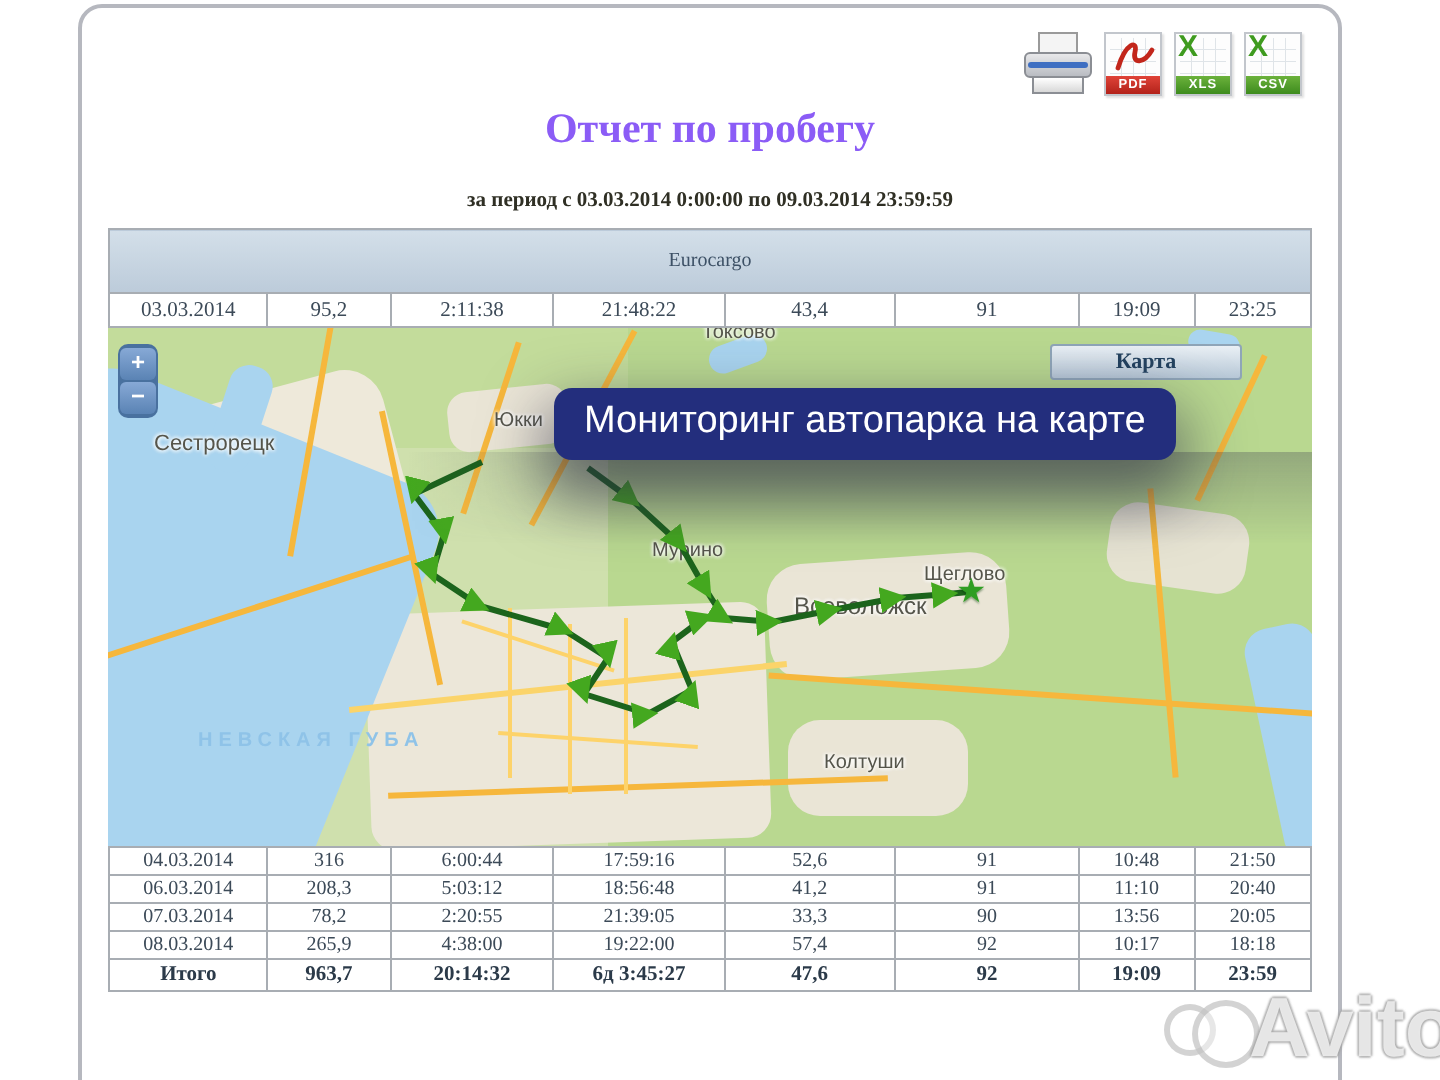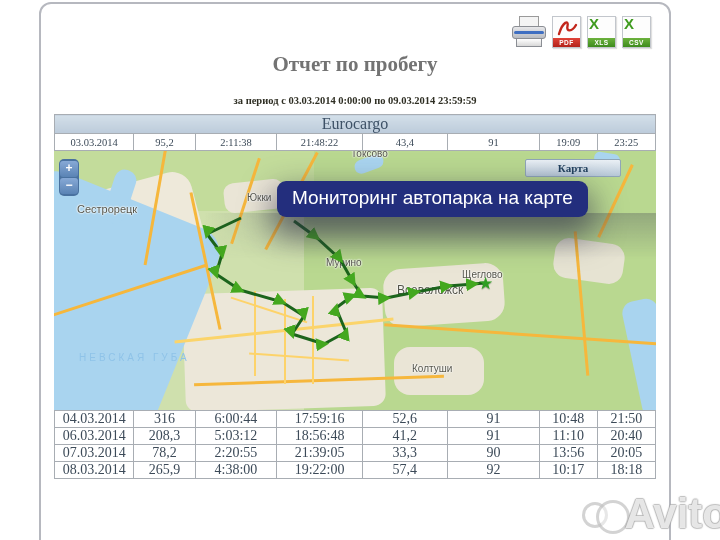--- a/index.html
+++ b/index.html
@@ -19,41 +19,41 @@
               box-shadow:1px 1px 1px rgba(0,0,0,.12); }
   .doc-icon .grid { position:absolute; inset:2px 2px 9px 2px;
               background:linear-gradient(#0000 94%, #dfe4e8 94%) 0 0/6px 6px, linear-gradient(90deg,#0000 94%, #dfe4e8 94%) 0 0/6px 6px; }
   .doc-icon .bigx { position:absolute; left:1px; top:-2px; font:900 15px "Liberation Sans",sans-serif; color:#3f9b1f; }
   .doc-icon .ribbon { position:absolute; left:0; bottom:0; width:100%; height:9px; color:#fff;
               font:700 6.5px "Liberation Sans",sans-serif; text-align:center; line-height:9px; letter-spacing:.5px; }
   .ribbon.red { background:linear-gradient(#e04338,#b3221a); }
   .ribbon.green { background:linear-gradient(#6cb23c,#3d8b1d); }
   .pdf-swirl { position:absolute; left:3px; top:2px; }
   
-  .title { margin-top:48px; text-align:center; font-weight:700; font-size:21px; color:#737373; }
+  .title { margin-top:48px; text-align:center; font-weight:700; font-size:21px; color:#8b5cf6; }
   .subtitle { text-align:center; font-weight:700; font-size:10.5px; color:#2f2f24; margin-top:18px; }
   
   .content { margin:8px 13px 0 13px; }
   table { width:100%; border-collapse:collapse; table-layout:fixed; }
   td,th { border:1px solid #a8adb3; text-align:center; vertical-align:middle;
           font-size:10.5px; color:#3c4a58; overflow:hidden; }
   th { font-weight:700; color:#263c55; line-height:1.2; padding:2px 1px; height:34px; background:#fff; }
-  .group-row td { height:16px; font-size:16px; color:#3d5166;
+  .group-row td { height:32px; font-size:10px; color:#3d5166;
           background:linear-gradient(#d3dfe9,#bccbda); }
   .top-table td.cell { height:17px; }
-  .bot-table td.cell { height:14px; font-size:14px; }
+  .bot-table td.cell { height:14px; font-size:10px; }
   .total-row td { height:16px; font-weight:700; color:#2b3a49; font-size:10.5px; }
   
   .map { position:relative; width:100%; height:259px; background:#cfe0ad; overflow:hidden; }
   .patch,.road { position:absolute; }
   .mlabel { position:absolute; font-family:"Liberation Sans",sans-serif; font-size:10px; color:#55554b;
             text-shadow:0 0 2px #fff,0 0 2px #fff,0 0 2px #fff; white-space:nowrap; z-index:6; }
   .mlabel.big { font-size:16.5px; color:#3c3c35; }
-  .mlabel.water-label { color:#8fc3e8; letter-spacing:3px; font-weight:400; font-size:10px;
-            text-shadow:none; }
+  .mlabel.water-label { color:#8fc3e8; letter-spacing:3px; font-weight:700; font-size:10px;
+            text-shadow:none;margin-left:20px; }
   .route-svg { position:absolute; left:0; top:0; z-index:7; }
   .star { position:absolute; z-index:8; font-size:17px; color:#2f9e23; line-height:1;
           font-family:"DejaVu Sans",sans-serif; text-shadow:0 1px 1px rgba(0,60,0,.4); }
   .shadow-band { position:absolute; left:150px; top:62px; width:452px; height:46px; z-index:9;
           background:linear-gradient(90deg, rgba(60,60,80,0) 0%, rgba(60,60,80,.30) 25%, rgba(60,60,80,.30) 100%);
           -webkit-mask-image:linear-gradient(rgba(0,0,0,1), rgba(0,0,0,0));
           mask-image:linear-gradient(rgba(0,0,0,1), rgba(0,0,0,0)); }
   .zoom-ctl { position:absolute; left:5px; top:8px; width:20px; background:#49719f; border-radius:5px;
           padding:1px; z-index:10; }
   .zoom-btn { width:18px; height:16px; margin:1px 0; border-radius:3px; text-align:center;
@@ -244,20 +244,30 @@
       <tr>
         <td class="cell">08.03.2014</td>
         <td class="cell">265,9</td>
         <td class="cell">4:38:00</td>
         <td class="cell">19:22:00</td>
         <td class="cell">57,4</td>
         <td class="cell">92</td>
         <td class="cell">10:17</td>
         <td class="cell">18:18</td>
       </tr>
+      <tr class="total-row">
+        <td>Итого</td>
+        <td>963,7</td>
+        <td>20:14:32</td>
+        <td>6д 3:45:27</td>
+        <td>47,6</td>
+        <td>92</td>
+        <td>19:09</td>
+        <td>23:59</td>
+      </tr>
     </tbody>
       </table>
   </div>
 </div>
 
 <div class="wm-dot" style="right:112px;bottom:12px;width:26px;height:26px;"></div>
 <div class="wm-dot" style="right:90px;bottom:6px;width:34px;height:34px;"></div>
 <div class="watermark">Avito</div>
 
 </body></html>

